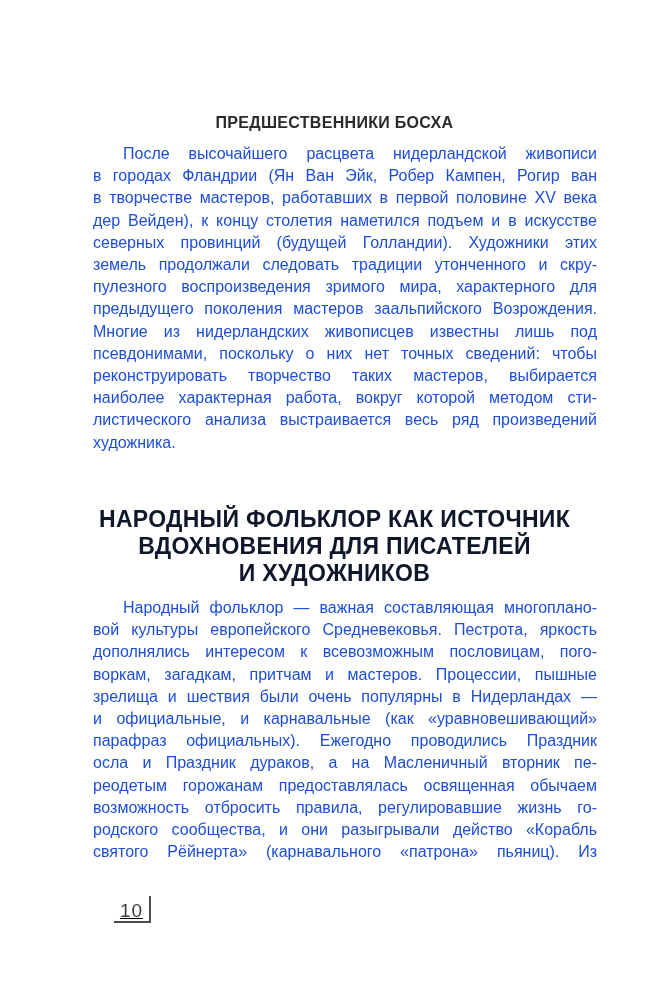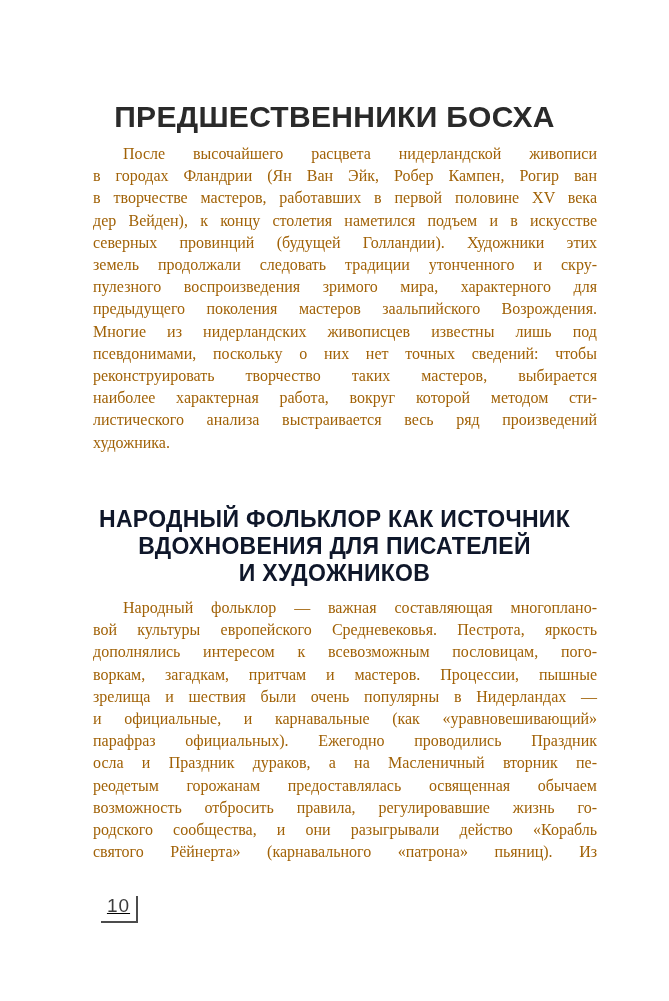--- a/index.html
+++ b/index.html
@@ -7,38 +7,37 @@
     .page {
       position: relative;
       width: 669px;
       height: 1001px;
       background: #ffffff;
       font-family: "Liberation Sans", sans-serif;
       overflow: hidden;
     }
     .chapter-title {
       position: absolute;
-      top: 103px;
+      top: 109px;
       left: 0;
       width: 100%;
       text-align: center;
-      font-size: 30px;
+      font-size: 16px;
       line-height: 27px;
       font-weight: bold;
       letter-spacing: 0.3px;
       color: #2a2a2a;
     }
     .body-para {
       position: absolute;
       left: 93px;
       width: 504px;
       font-size: 16px;
       line-height: 22.2px;
-      color: #a16207;
-      font-family: Liberation Serif, serif;
+      color: #1d4ed8;
     }
     .para-1 { top: 143px; }
     .para-2 { top: 597px; }
     .text-line {
       text-align: justify;
       text-align-last: justify;
       white-space: normal;
     }
     .text-line.indent { text-indent: 30px; }
     .text-line.last { text-align-last: left; }
@@ -49,27 +48,28 @@
       width: 100%;
       text-align: center;
       font-size: 23px;
       line-height: 27px;
       font-weight: bold;
       letter-spacing: 0.3px;
       color: #0f172a;
     }
     .folio-corner {
       position: absolute;
-      left: 101px;
+      left: 114px;
       top: 896px;
       width: 37px;
       height: 27px;
       border-right: 2px solid #4c4c4c;
       border-bottom: 2px solid #4c4c4c;
       display: flex;
+      align-items: flex-end;
       justify-content: center;
       padding-bottom: 1px;
       text-decoration: underline;
     }
     .page-number {
       font-size: 19px;
       line-height: 1;
       color: #3d3d3d;
       letter-spacing: 1px;
     }

